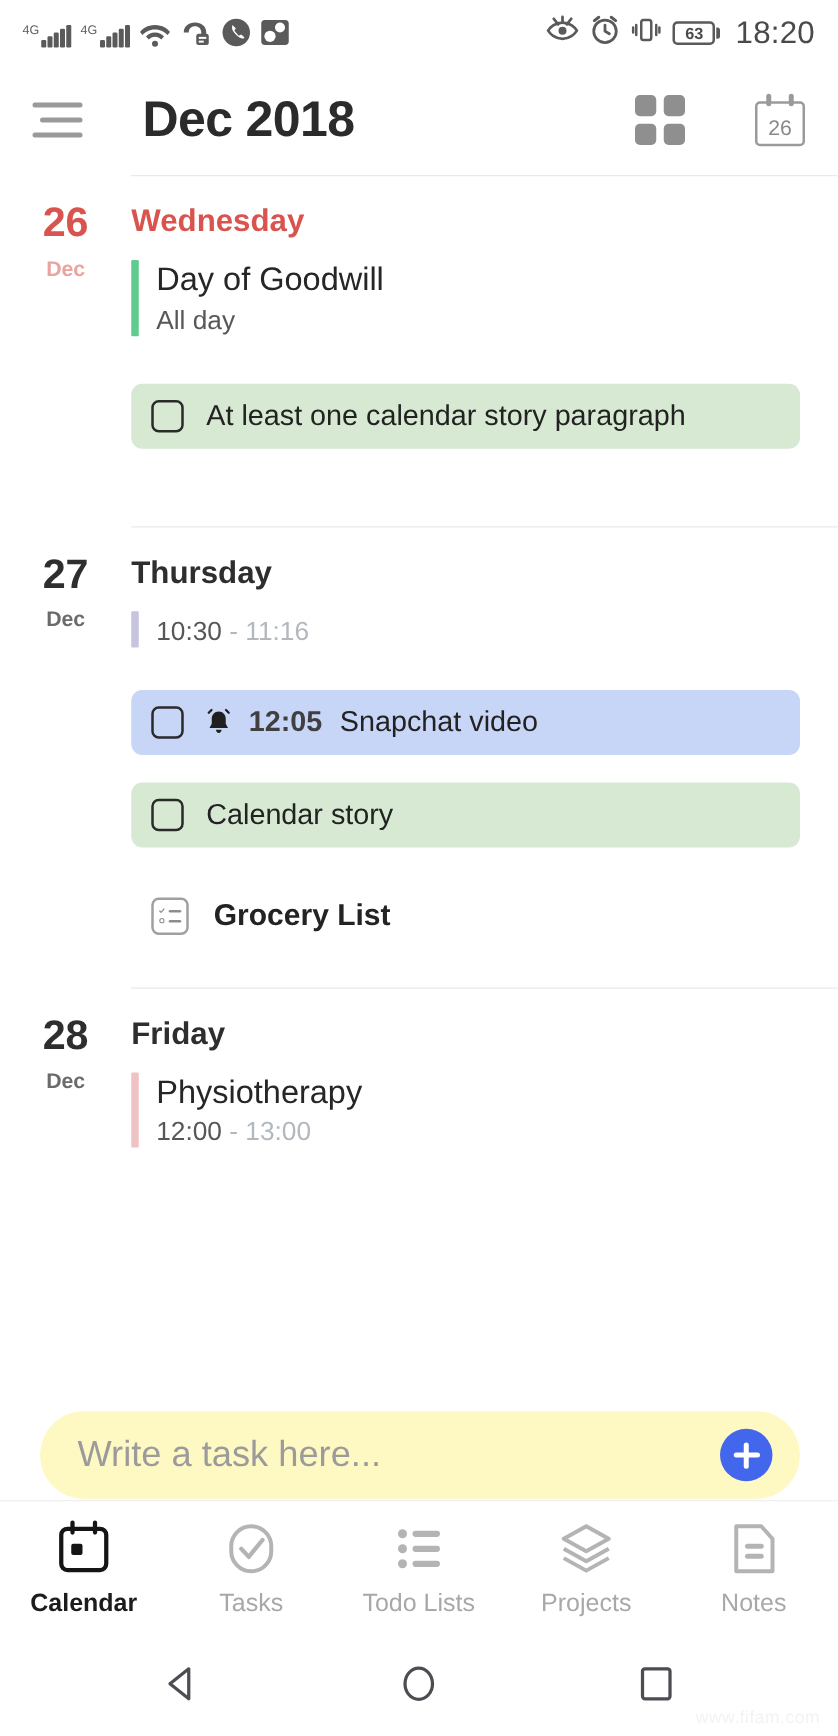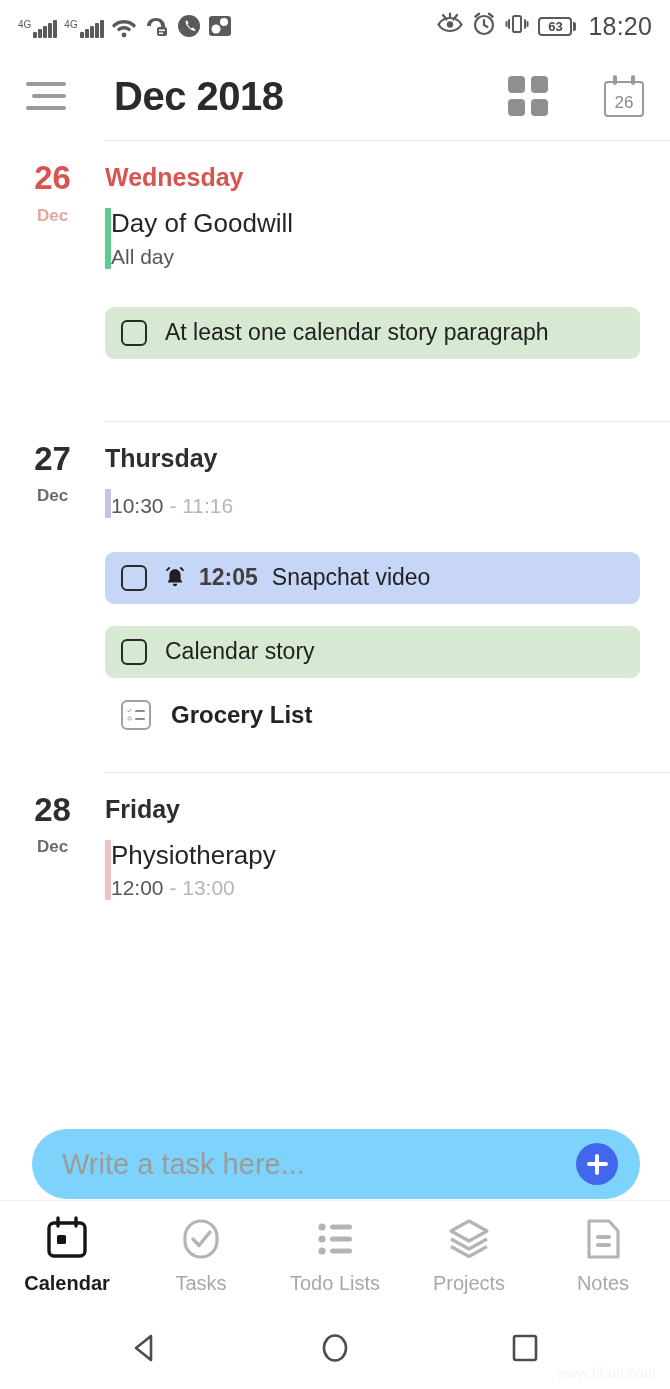--- a/index.html
+++ b/index.html
@@ -75,21 +75,21 @@
   .daymon { font-size: 17px; font-weight: bold; color: #6b6b6b; margin-top: 10px; }
   .day.today .daynum { color: #d9544f; }
   .day.today .daymon { color: #e8a49f; }
   .dayname { font-size: 25px; font-weight: bold; color: #2e2e2e; line-height: 1; padding-top: 10px; }
   .day.today .dayname { color: #d9544f; }
   .daycontent { flex: 1; padding-right: 30px; }
 
   
   .event { display: flex; margin-top: 18px; }
   .ev-bar { width: 6px; border-radius: 1px; flex: 0 0 6px; }
-  .ev-text { padding-left: 0; }
+  .ev-text { padding-left: 14px; }
   .ev-title { font-size: 26px; color: #262626; line-height: 1.22; }
   .ev-time { font-size: 21px; color: #575757; margin-top: 5px; }
   .ev-time .end { color: #b2b8bd; }
 
   
   .card {
     display: flex; align-items: center; gap: 0;
     border-radius: 9px; height: 52px; margin-top: 16px;
     padding: 0 16px;
   }
@@ -98,35 +98,35 @@
   .chk {
     width: 26px; height: 26px; border: 2.5px solid #2a2a2a; border-radius: 6px;
     flex: 0 0 26px; cursor: pointer; background: transparent;
   }
   .card-bell { margin-left: 16px; display: flex; align-items: center; }
   .card-time { font-size: 23px; font-weight: bold; color: #404040; margin-left: 12px; }
   .card-label { font-size: 23px; color: #222222; margin-left: 18px; }
   .card.blue .card-label { margin-left: 14px; }
 
   
-  .todorow { display: flex; align-items: center; margin-top: 22px; padding-left: 16px; }
+  .todorow { display: flex; align-items: center; margin-top: 40px; padding-left: 16px; }
   .todo-ico {
     width: 30px; height: 30px; border: 2px solid #a0a0a0; border-radius: 6px;
     display: flex; flex-direction: column; justify-content: center; gap: 3px; padding: 0 4px;
     flex: 0 0 30px;
   }
   .todo-ln { display: flex; align-items: center; gap: 3px; }
   .todo-ln .m { width: 5px; height: 5px; }
   .todo-ln .bar { height: 2px; background: #8d8d8d; border-radius: 1px; flex: 1; }
   .todo-label { font-size: 24px; font-weight: bold; color: #232323; margin-left: 20px; }
 
   
   .composer {
     position: absolute; left: 32px; right: 30px; bottom: 190px;
-    height: 70px; background: #7dd3fc; border-radius: 36px;
+    height: 70px; background: #fef9c3; border-radius: 36px;
     display: flex; align-items: center; padding: 0 22px 0 30px;
   }
   .composer input {
     flex: 1; border: none; background: transparent; outline: none;
     font-family: "Liberation Sans", sans-serif; font-size: 29px; color: #3c3c3c;
   }
   .composer input::placeholder { color: #9b9b9b; }
   .plus-btn {
     width: 42px; height: 42px; border-radius: 50%; background: #4367ec;
     display: flex; align-items: center; justify-content: center; flex: 0 0 42px; cursor: pointer;

